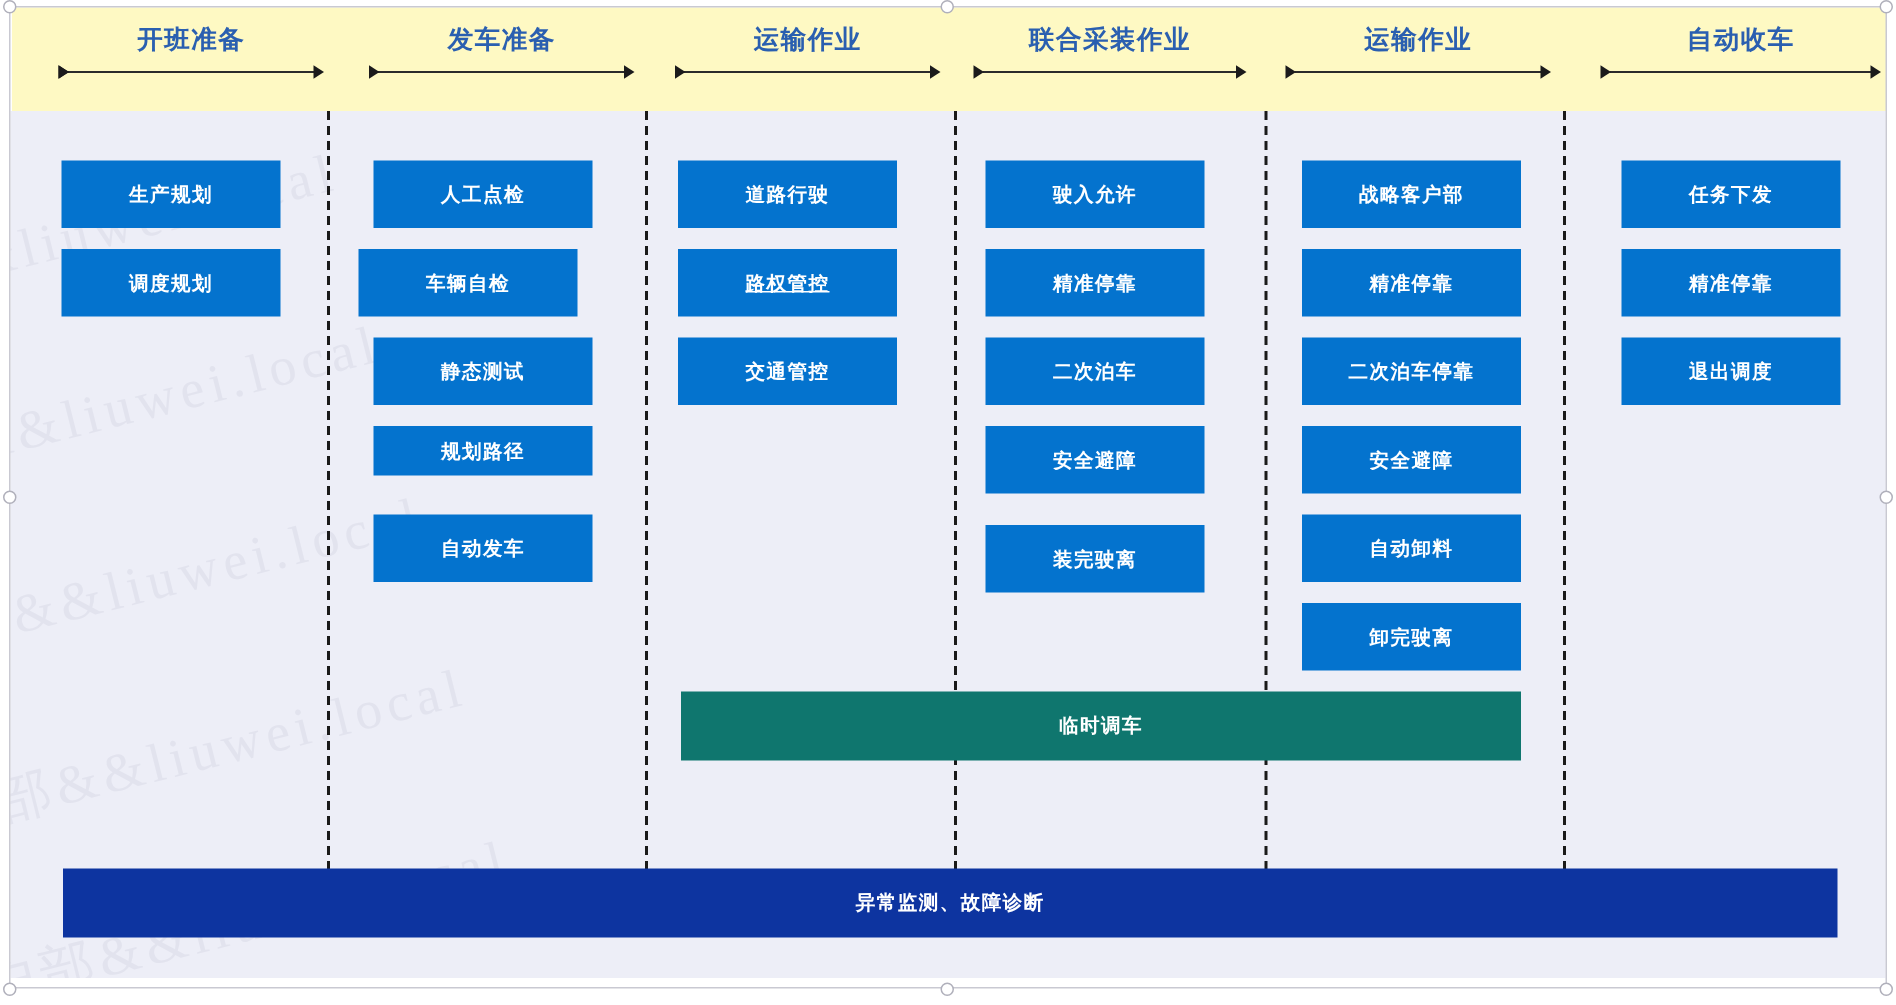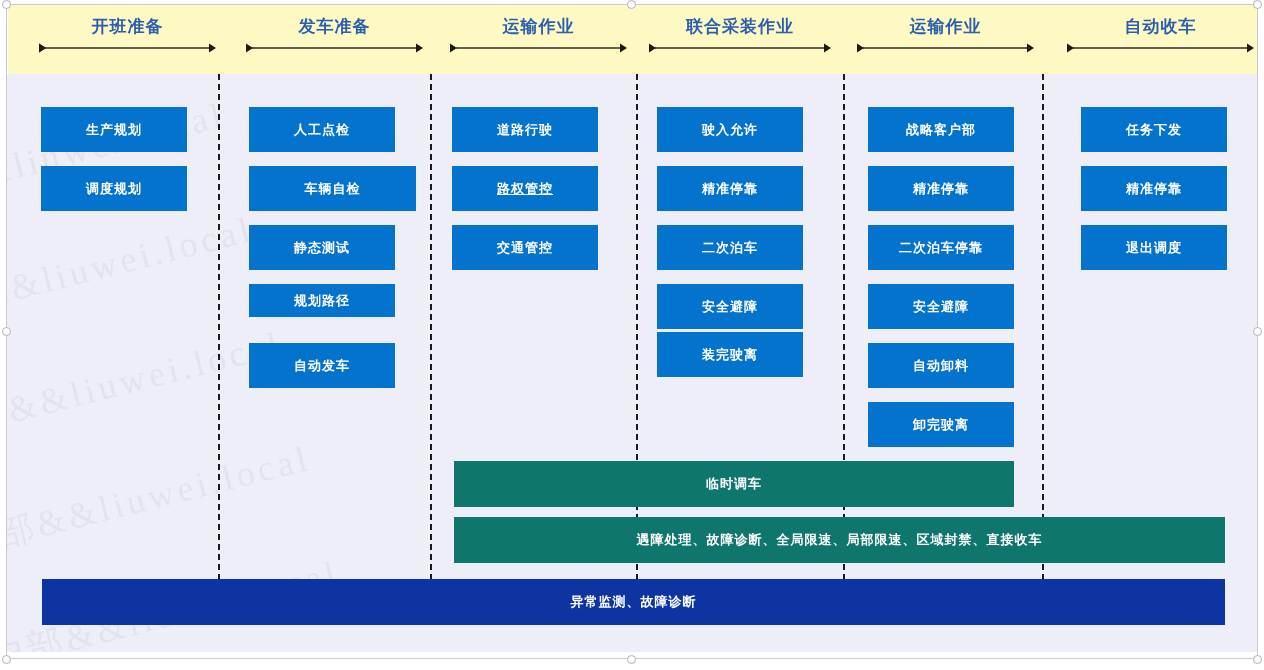--- a/index.html
+++ b/index.html
@@ -79,21 +79,21 @@
       </div>
       <div class="task" style="left:34px;top:92px;width:146px;height:45px;">
         <span>调度规划</span>
       </div>
     </div>
 
     <div class="col">
       <div class="task" style="left:242px;top:33px;width:146px;height:45px;">
         <span>人工点检</span>
       </div>
-      <div class="task" style="left:242px;top:92px;width:167px;height:45px;">
+      <div class="task" style="left:232px;top:92px;width:146px;height:45px;">
         <span>车辆自检</span>
       </div>
       <div class="task" style="left:242px;top:151px;width:146px;height:45px;">
         <span>静态测试</span>
       </div>
       <div class="task" style="left:242px;top:210px;width:146px;height:33px;">
         <span>规划路径</span>
       </div>
       <div class="task" style="left:242px;top:269px;width:146px;height:45px;">
         <span>自动发车</span>
@@ -118,21 +118,21 @@
       </div>
       <div class="task" style="left:650px;top:92px;width:146px;height:45px;">
         <span>精准停靠</span>
       </div>
       <div class="task" style="left:650px;top:151px;width:146px;height:45px;">
         <span>二次泊车</span>
       </div>
       <div class="task" style="left:650px;top:210px;width:146px;height:45px;">
         <span>安全避障</span>
       </div>
-      <div class="task" style="left:650px;top:258px;width:146px;height:45px;">
+      <div class="task" style="left:650px;top:276px;width:146px;height:45px;">
         <span>装完驶离</span>
       </div>
     </div>
 
     <div class="col">
       <div class="task" style="left:861px;top:33px;width:146px;height:45px;">
         <span>战略客户部</span>
       </div>
       <div class="task" style="left:861px;top:92px;width:146px;height:45px;">
         <span>精准停靠</span>
@@ -160,23 +160,20 @@
       </div>
       <div class="task" style="left:1074px;top:151px;width:146px;height:45px;">
         <span>退出调度</span>
       </div>
     </div>
 
     <div class="bar orange" style="left:447px;top:387px;width:560px;height:46px;">
       <span>临时调车</span>
     </div>
 
-    <div class="bar orange" style="left:447px;top:443px;width:771px;height:46px;">
-      <span>遇障处理、故障诊断、全局限速、局部限速、区域封禁、直接收车</span>
-    </div>
 
     <div class="bar navy" style="left:35px;top:505px;width:1183px;height:46px;">
       <span>异常监测、故障诊断</span>
     </div>
 
   </div>
 
   <div class="header">
 
     <div class="phase-head" style="left:27px;width:185px;">

